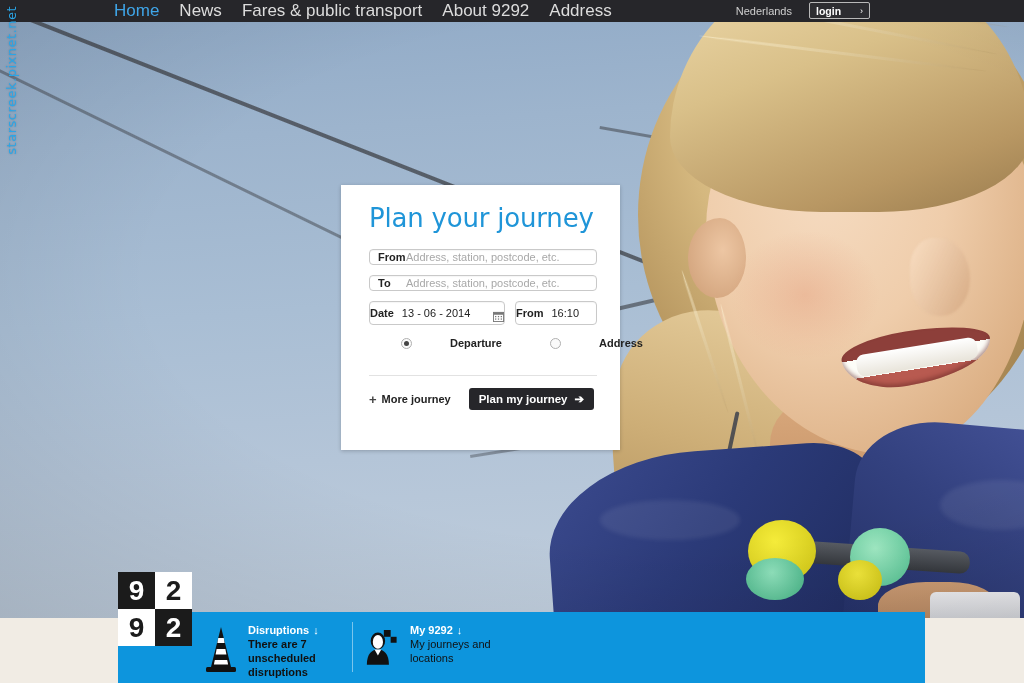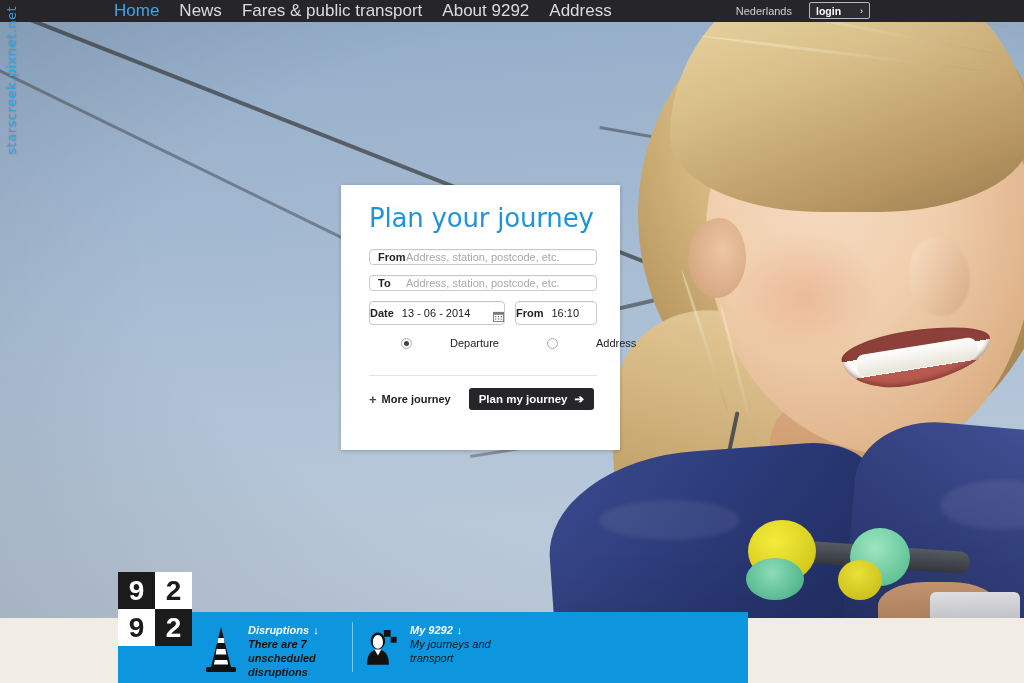--- a/index.html
+++ b/index.html
@@ -172,35 +172,35 @@
   .dt-date { width: 136px; justify-content: space-between; }
   .dt-time { width: 82px; }
   .dt-box .lbl { font-size: 11px; font-weight: bold; color:#222; }
   .dt-box .val { font-size: 11px; color:#222; margin-left: 8px; }
   .cal-icon { width: 11px; height: 11px; }
   .radios { display:flex; align-items:center; gap: 16px; margin-bottom: 10px; }
   .radio { display:flex; align-items:center; gap: 6px; cursor:pointer; }
   .rdot { width: 11px; height: 11px; border-radius:50%; border:1px solid #b0b0b0;
           background:#fafafa; display:flex; align-items:center; justify-content:center; }
   .rdot.on::after { content:""; width:5px; height:5px; border-radius:50%; background:#444; }
-  .radio span { font-size: 11px; font-weight: normal; color:#222;margin-left:32px; }
+  .radio span { font-size: 11px; font-weight: bold; color:#222;margin-left:32px; }
   .divider { border-top: 1px solid #e2e2e2; margin: 26px 0 0 0; width: 228px; }
   .card-foot { display:flex; align-items:center; margin-top: 12px; }
   .more-opt { font-size: 11px; font-weight: bold; color:#222; cursor:pointer; display:flex; align-items:center; gap:5px; }
   .more-opt .plus { color:#444; font-size: 13px; line-height: 1; }
   .plan-btn {
     margin-left: 18px; background:#26262a; color:#fff; border:none; border-radius:3px;
     height: 22px; padding: 0 10px; font-size: 11.5px; font-weight:bold; cursor:pointer;
     display:flex; align-items:center; gap:7px; font-family:"Liberation Sans", sans-serif;
   }
 
   
   .bottombar {
-    position:absolute; left: 118px; top: 612px; width: 630px; height: 71px;
-    background: #0d95dd; z-index: 35; display:flex; align-items:flex-start;font-style:italic;
+    position:absolute; left: 118px; top: 612px; width: 807px; height: 71px;
+    background: #0d95dd; z-index: 35; display:flex; align-items:flex-start;
   }
   .logo9292 {
     position:absolute; left: 118px; top: 572px; width: 74px; height: 74px; z-index: 38;
     display:grid; grid-template-columns: 1fr 1fr; grid-template-rows: 1fr 1fr;
   }
   .logo-cell { display:flex; align-items:center; justify-content:center;
                font-family:"Liberation Sans", sans-serif; font-weight:bold; font-size: 28px; }
   .lc-dark { background:#1b1b1b; color:#ffffff; }
   .lc-light{ background:#ffffff; color:#1b1b1b; }
 
@@ -398,19 +398,19 @@
           <path d="M10 25 L14 32 L18 25 Z" fill="#fff"></path>
           <rect x="21" y="2" width="8" height="8" fill="#111"></rect>
           <rect x="29" y="10" width="7" height="7" fill="#111"></rect>
         </svg>
       </span>
       <span class="panel-text">
         <span class="panel-title">
           <span>My 9292</span>
           <span class="arrow">↓</span>
         </span>
-        <span class="panel-body">My journeys and transport</span>
+        <span class="panel-body">My journeys and locations</span>
       </span>
     </div>
 
   </div>
 
 </div>
 
 </body></html>

